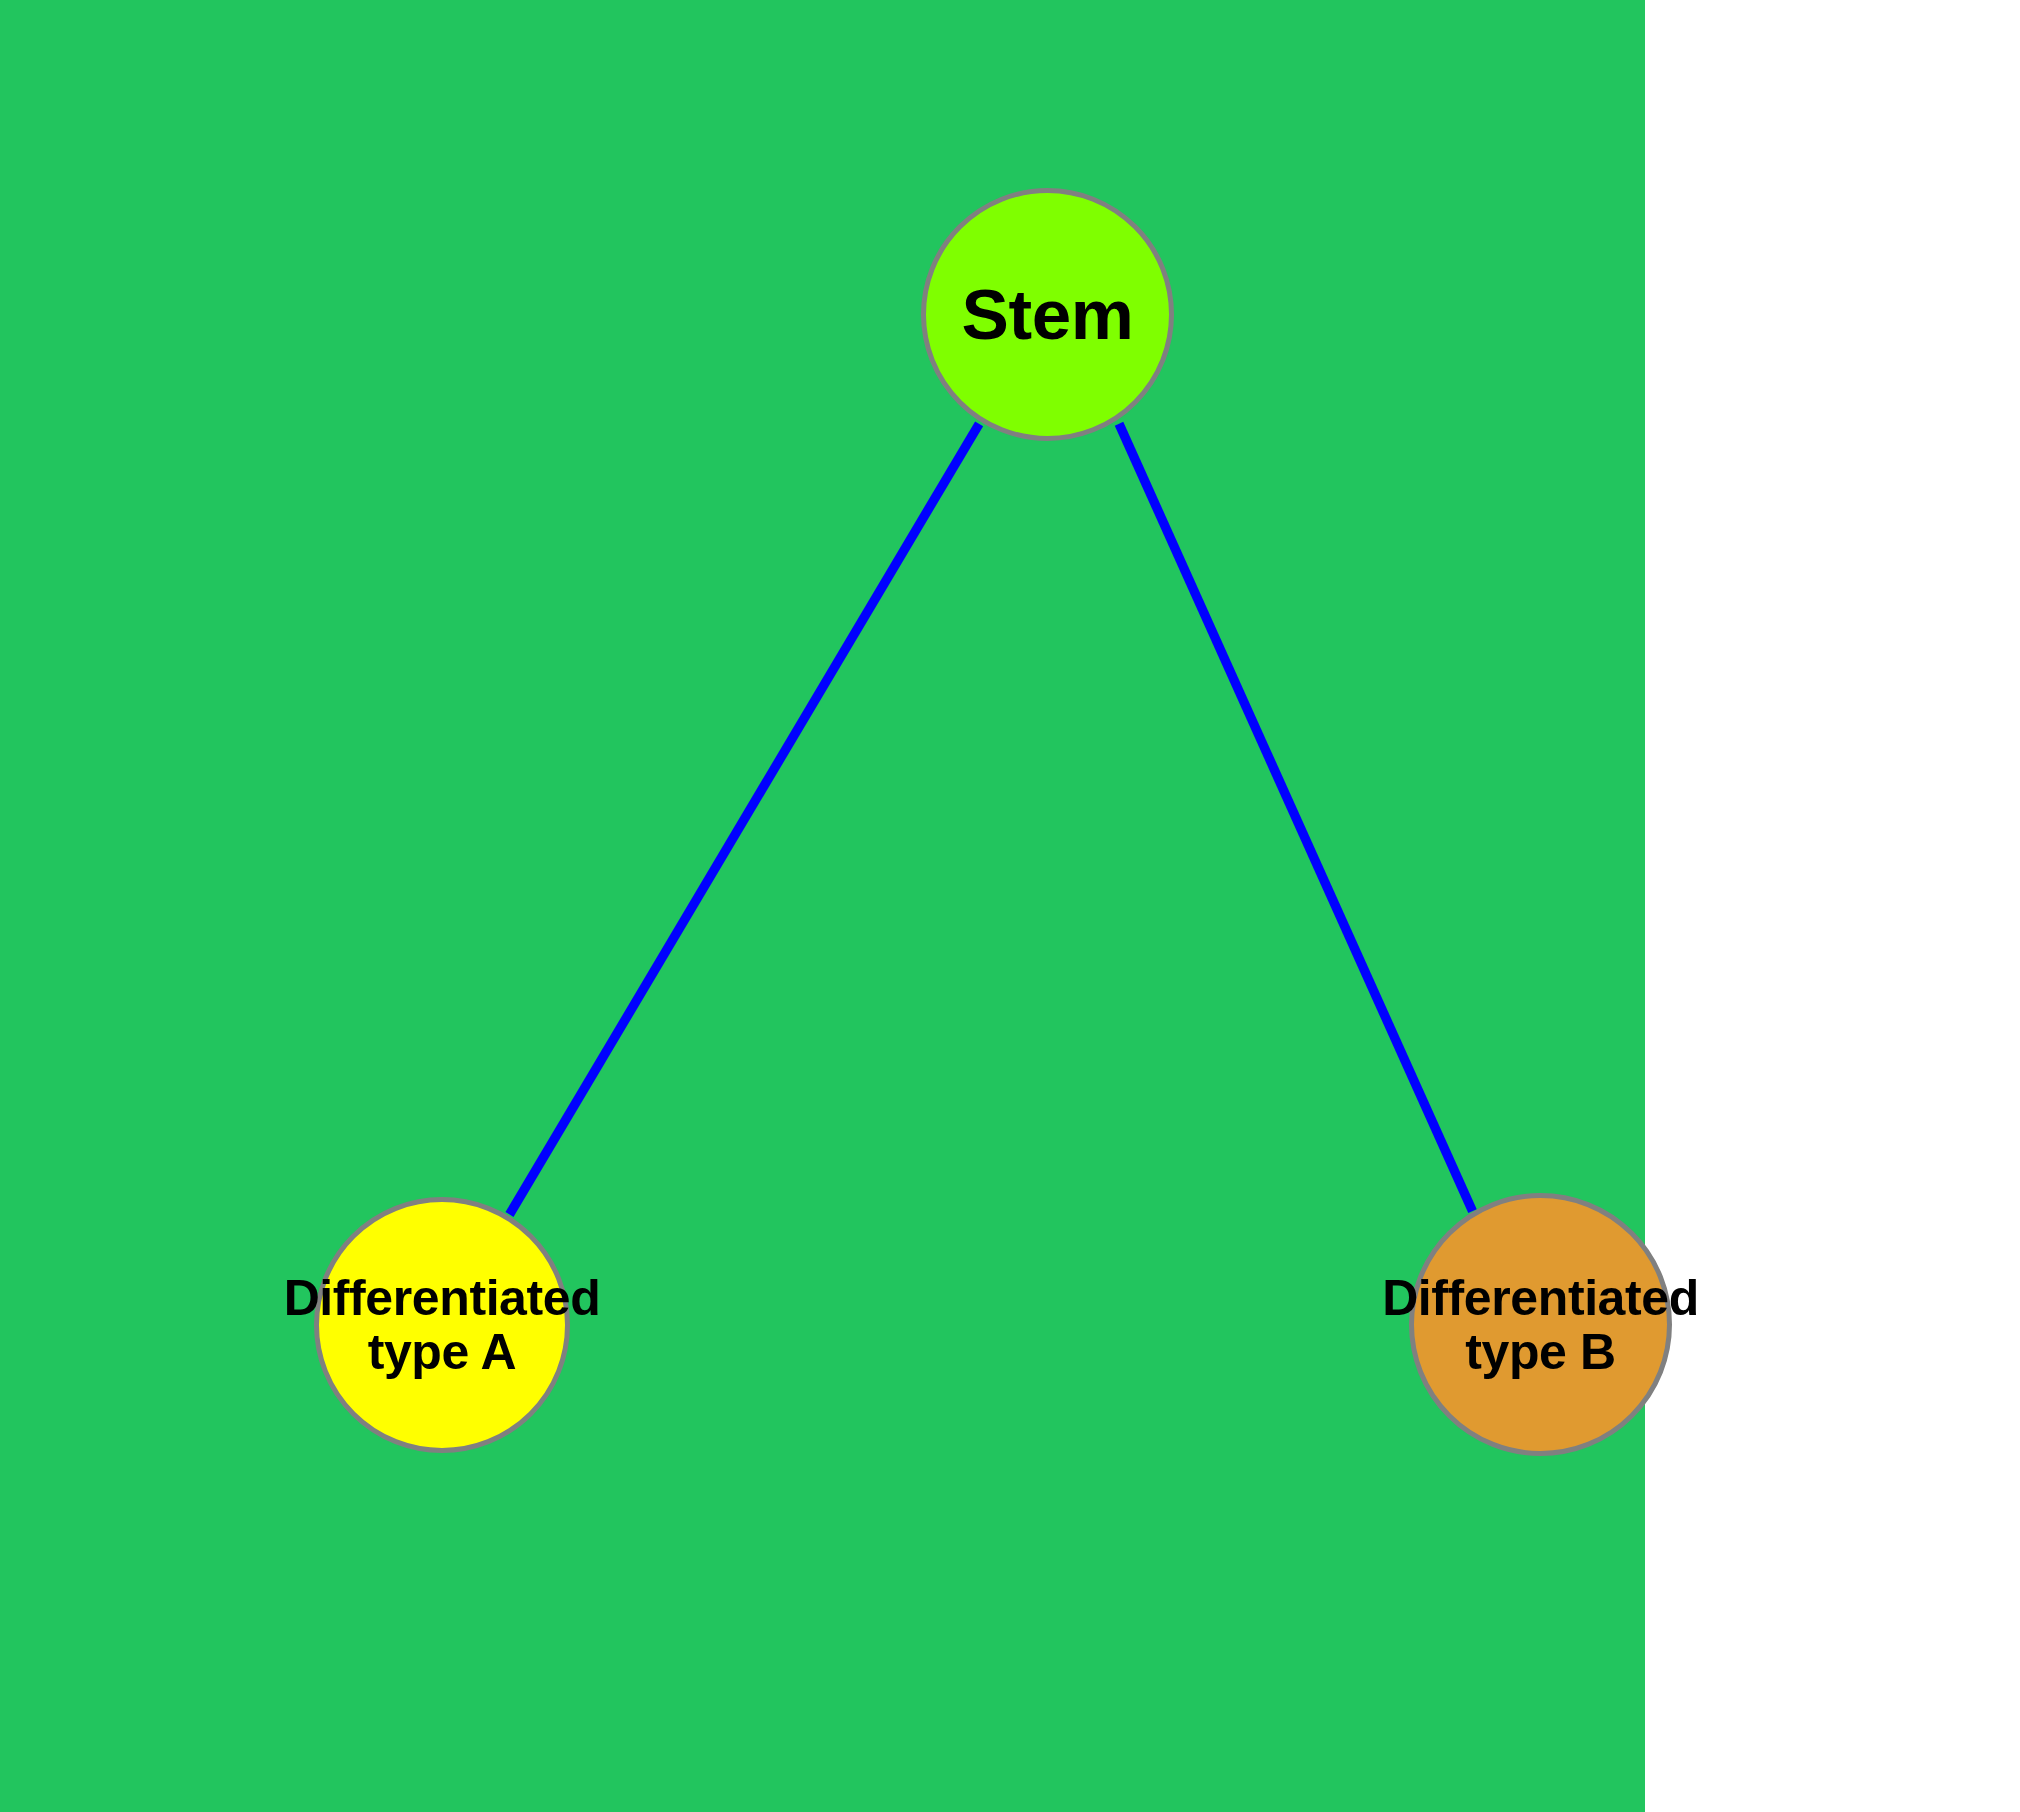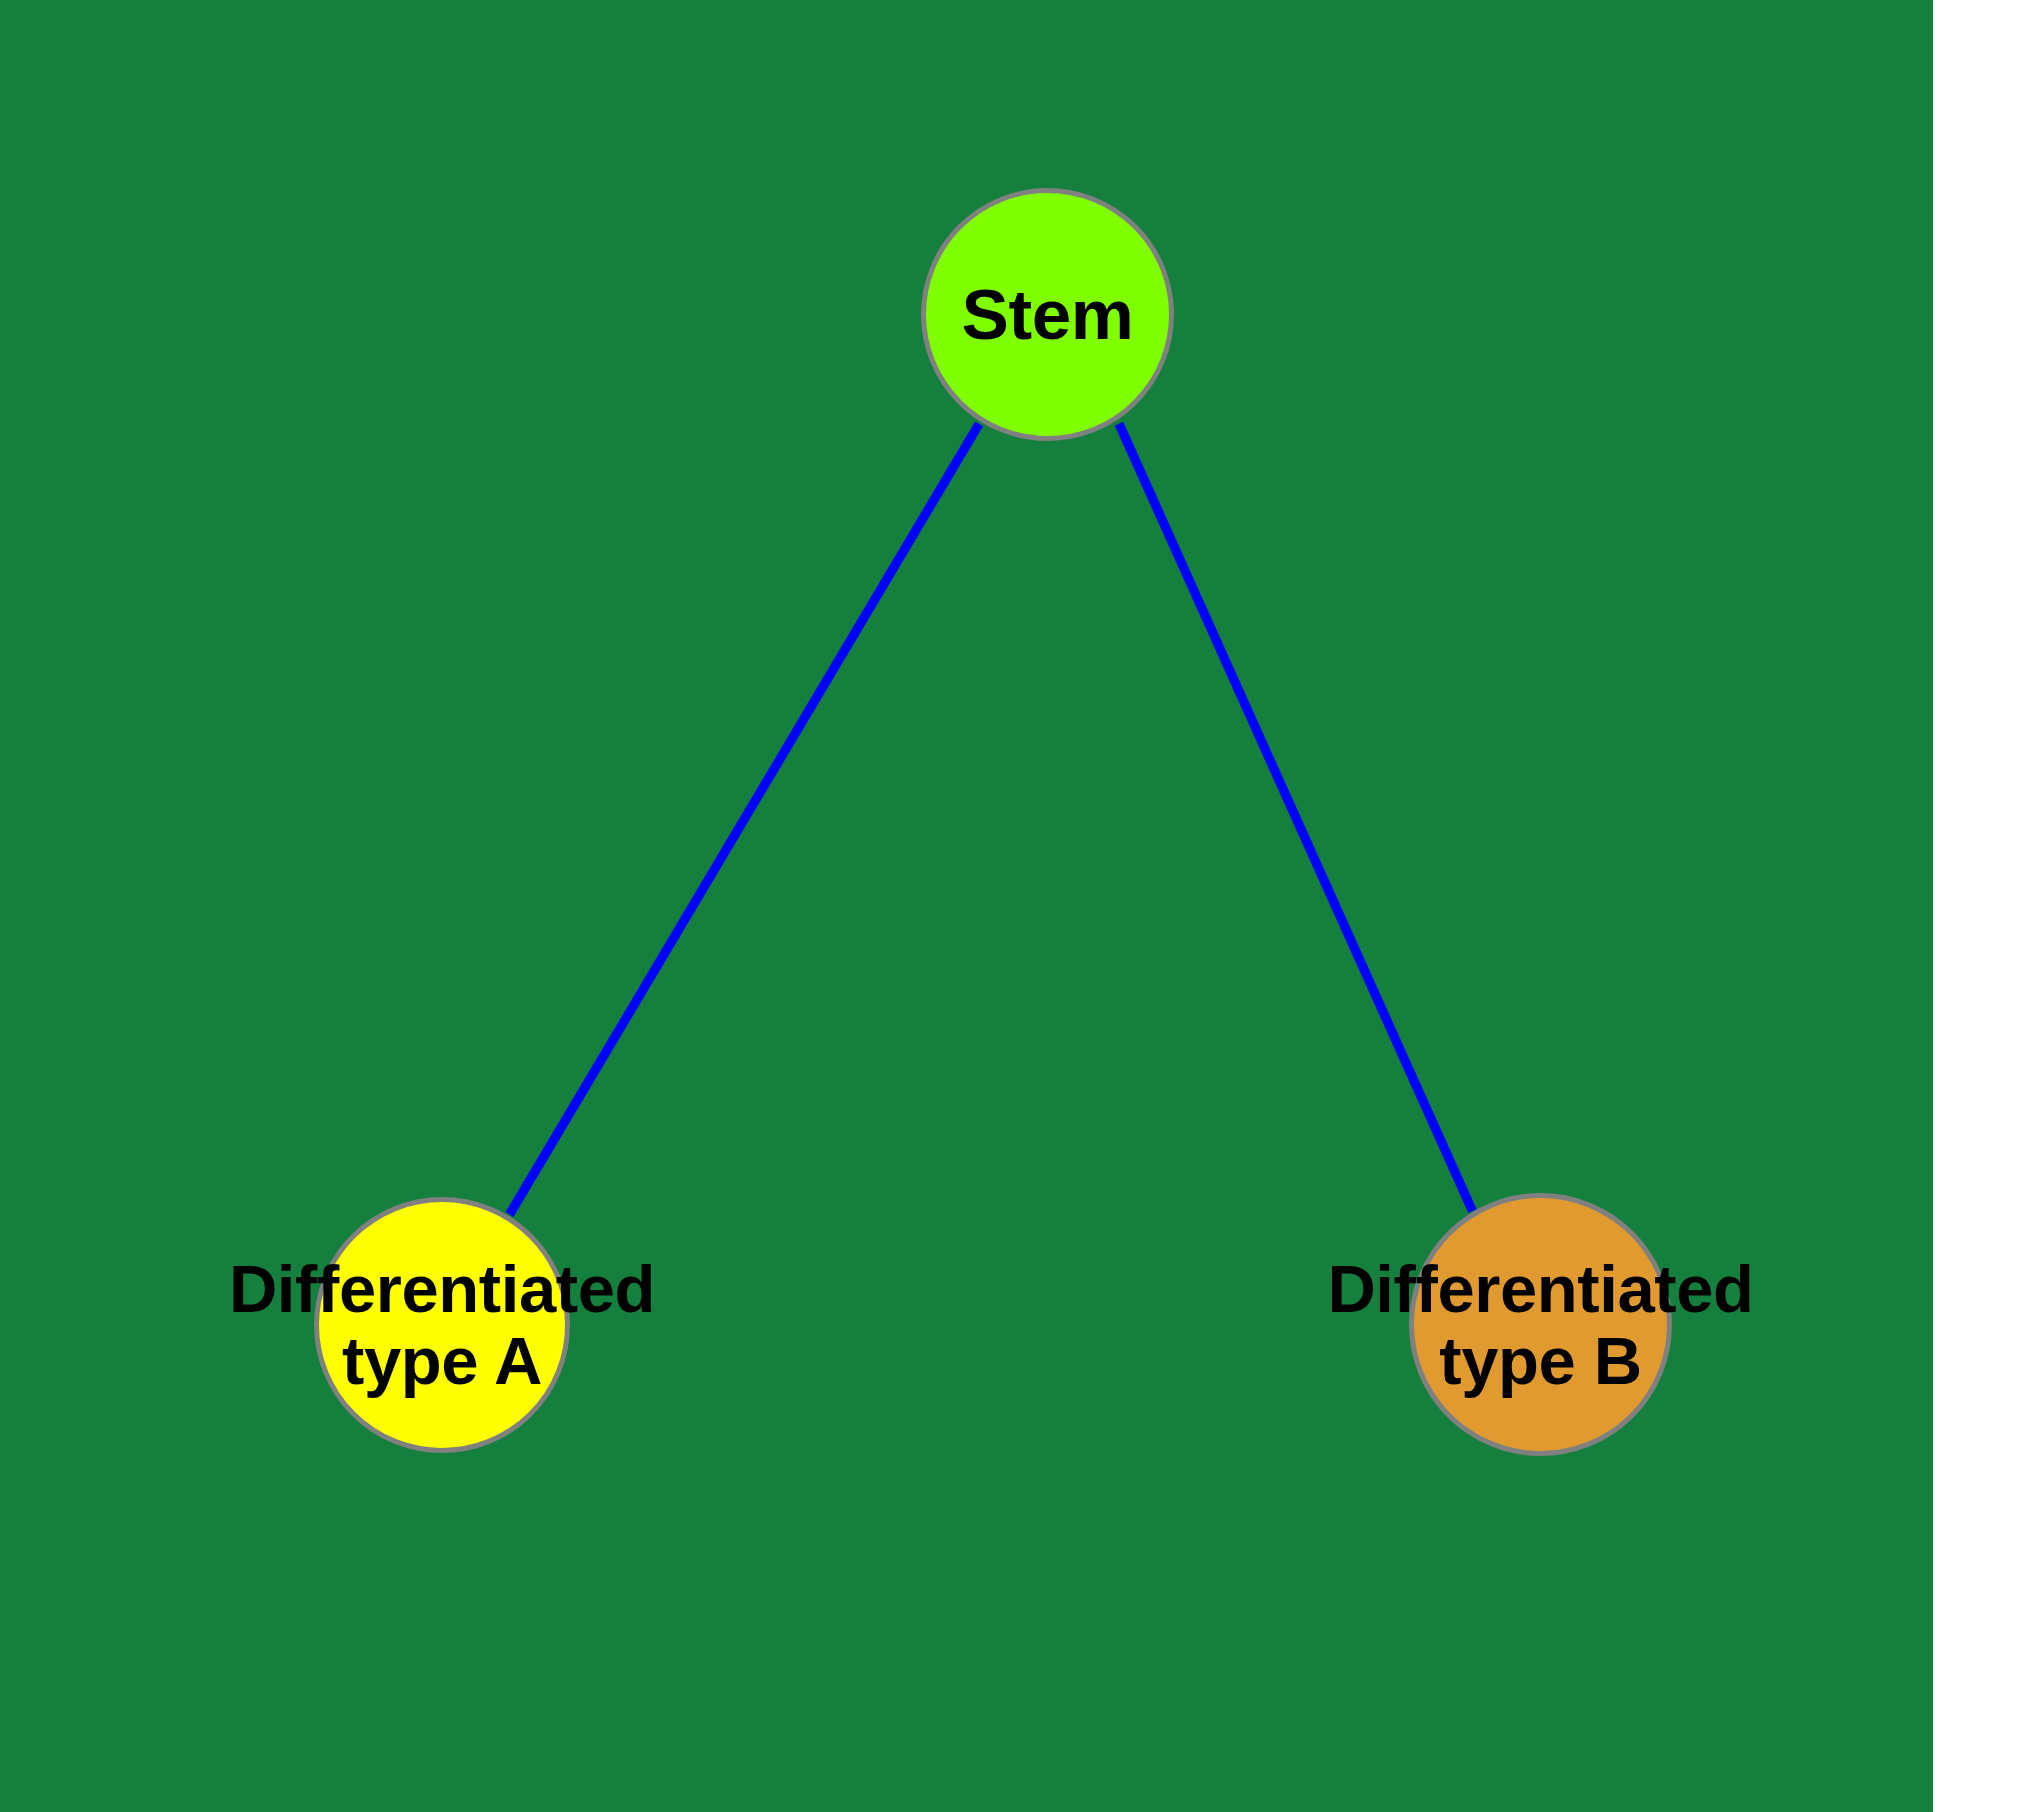--- a/index.html
+++ b/index.html
@@ -37,27 +37,27 @@
     top: 50%;
     transform: translate(-50%, -50%);
     white-space: pre;
     text-align: center;
     color: #000000;
     font-weight: bold;
     line-height: 1.08;
     letter-spacing: -0.4px;
     pointer-events: none;
   }
-  .label-small { font-size: 67px; text-align: center; }
+  .label-small { font-size: 50px; text-align: center; }
   .label-large { font-size: 71px; }
 </style>
 </head>
 <body style="width: 2021px; height: 1812px;">
 
-<div id="graph-canvas" style="width: 1933px; height: 1812px; background: #15803d;">
+<div id="graph-canvas" style="width: 1645px; height: 1812px; background: #22c55e;">
 
   <svg id="edge-layer" viewBox="0 0 2384 2138" preserveAspectRatio="none" style="width: 2021px; height: 1812px;">
     <line id="edge-0" x1="1155" y1="500" x2="601" y2="1433" stroke="#0000ff" stroke-width="11" stroke-linecap="butt"></line>
     <line id="edge-1" x1="1320" y1="500" x2="1737" y2="1429" stroke="#0000ff" stroke-width="11" stroke-linecap="butt"></line>
   </svg>
 
   <div class="graph-node" id="node-0" style="left: 921px; top: 188px; width: 253px; height: 253px; background: rgb(127, 255, 0); border: 5.1px solid rgb(128, 128, 128);">
     <span class="node-label label-large" style="color: rgb(0, 0, 0);">Stem</span>
   </div>
 

